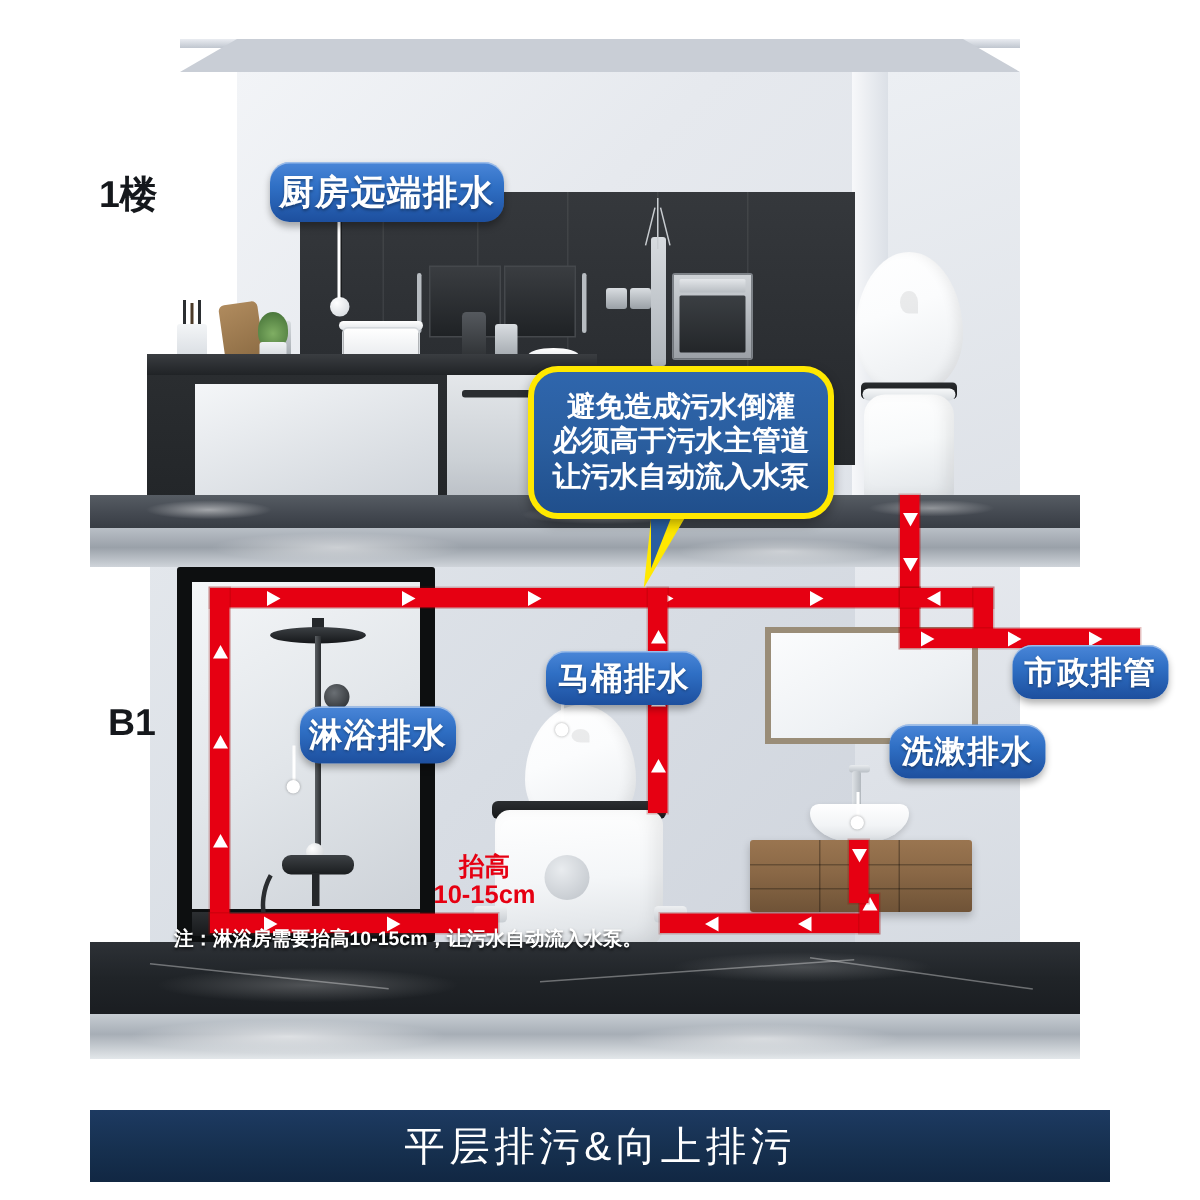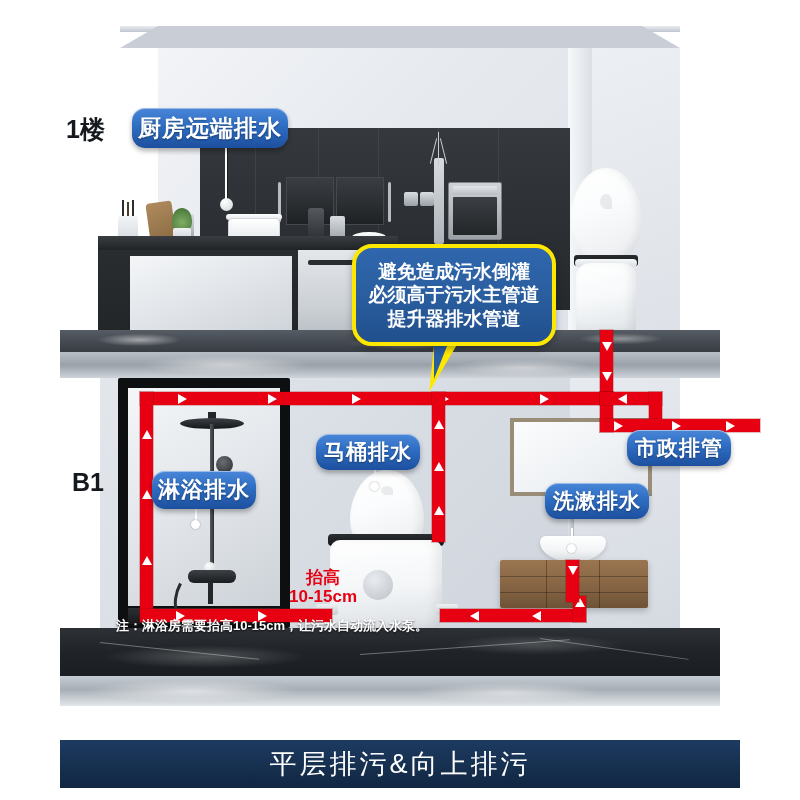--- a/index.html
+++ b/index.html
@@ -258,20 +258,21 @@
     position:absolute;
     background:linear-gradient(180deg,#4a86d8 0%,#2f6fc4 42%,#1d4f9e 100%);
     border-radius:13px;
     color:#ffffff;
     font-weight:bold;
     letter-spacing:1px;
     box-shadow:0 3px 5px rgba(0,0,0,.3), inset 0 1px 0 rgba(255,255,255,.45);
     white-space:nowrap;
     display:flex;align-items:center;justify-content:center;
     text-shadow:0 1px 2px rgba(0,0,0,.35);
+    margin-left:48px;
   }
   .leader{position:absolute;background:#ffffff;width:2px;}
   .leader-dot{position:absolute;width:9px;height:9px;border-radius:50%;background:#ffffff;
     box-shadow:0 0 2px rgba(0,0,0,.35);}
 
   .floor-tag{
     position:absolute;color:#15181c;font-weight:bold;
     font-family:"Liberation Sans","DejaVu Sans",sans-serif;
   }
 
@@ -480,21 +481,21 @@
   <div class="pipe pipe-v" style="left:573px;top:596px;height:26px;"></div>
   <div class="arrow ar-u" style="left:575px;top:598px;"></div>
   <div class="pipe pipe-v" style="left:566px;top:560px;height:42px;"></div>
   <div class="arrow ar-d" style="left:568px;top:566px;"></div>
 
   <div class="callout-tail"></div>
   <div class="callout-tail-in"></div>
   <div class="callout" style="font-size:19px;">
     <div>避免造成污水倒灌</div>
     <div>必须高于污水主管道</div>
-    <div>提升器排水管道</div>
+    <div>让污水自动流入水泵</div>
   </div>
 
   <div class="floor-tag" style="left:66px;top:113px;font-size:25px;">1楼</div>
   <div class="floor-tag" style="left:72px;top:468px;font-size:25px;">B1</div>
 
   <div class="leader" style="left:225px;top:147px;height:52px;"></div>
   <div class="blue-label" style="left:132px;top:108px;width:156px;height:40px;font-size:23px;">
     <span>厨房远端排水</span>
   </div>
 

